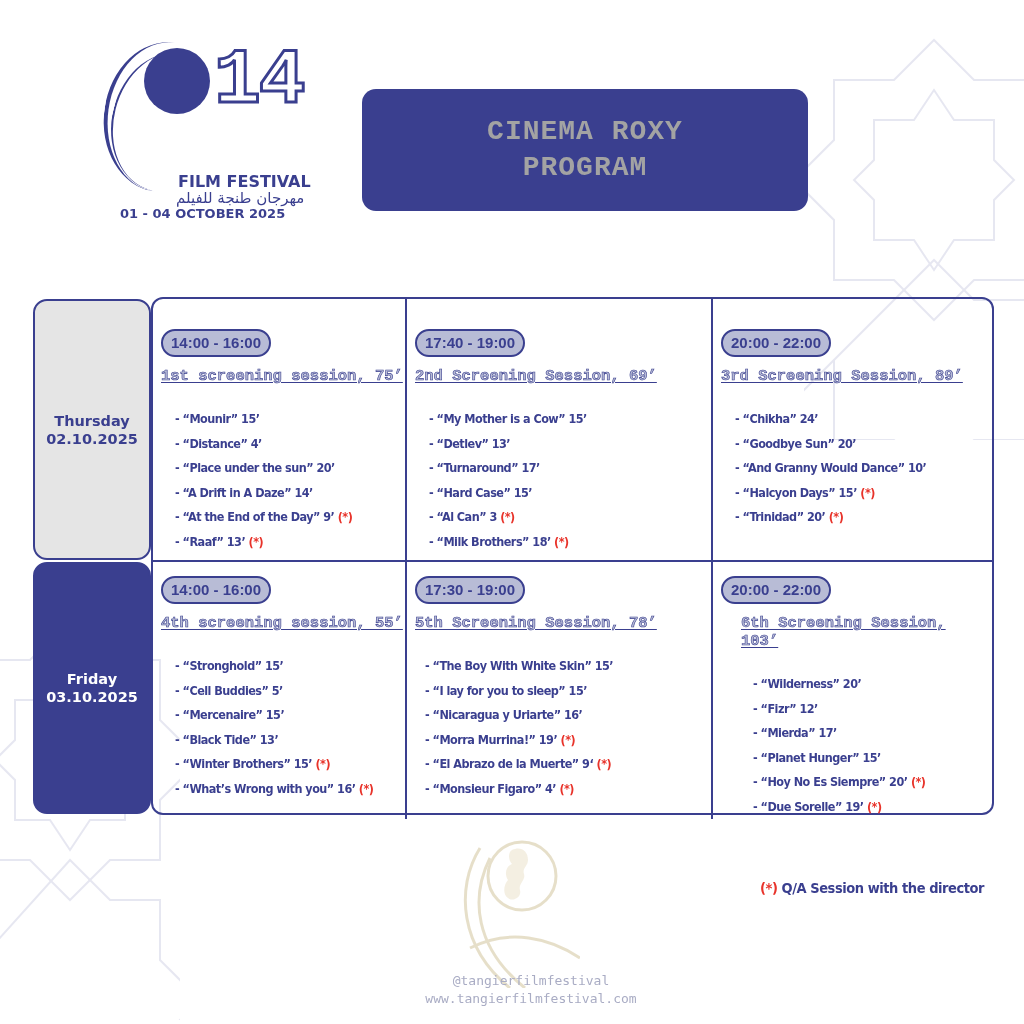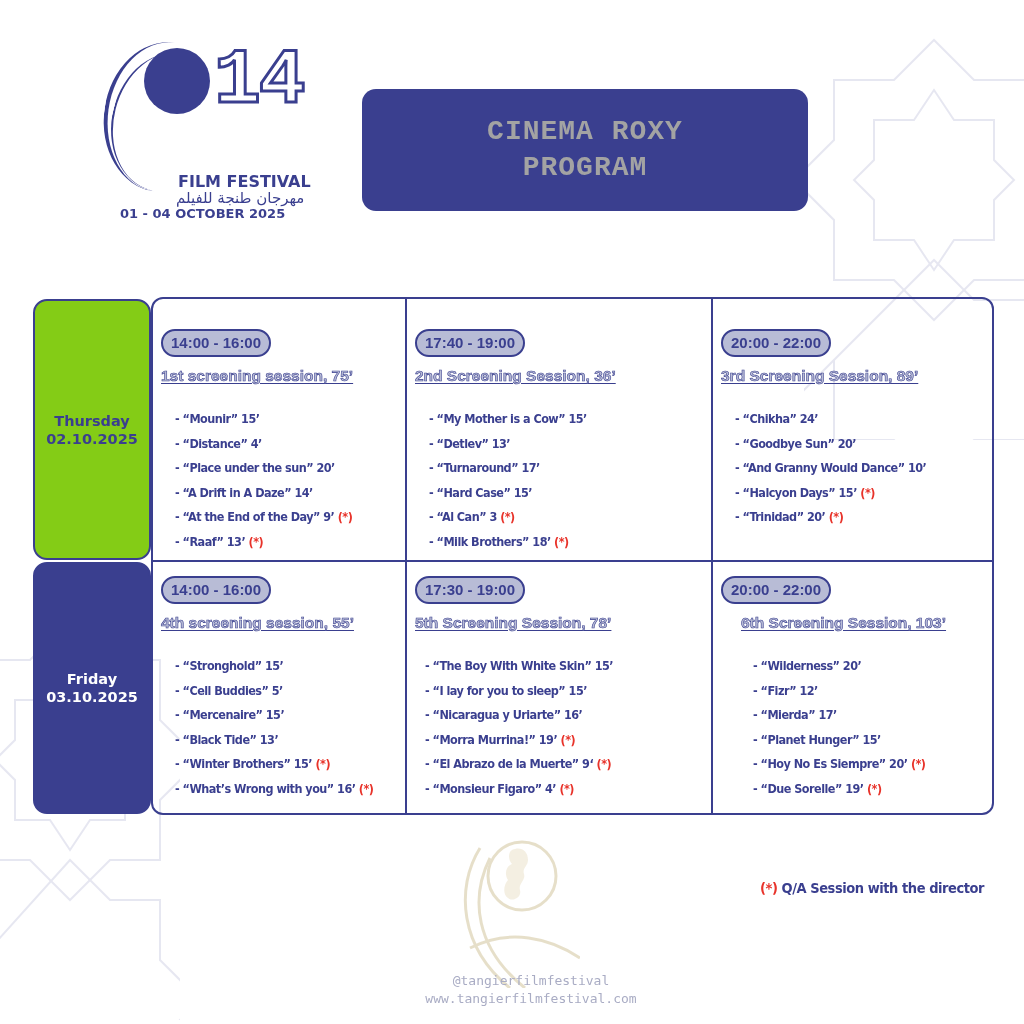--- a/index.html
+++ b/index.html
@@ -20,33 +20,33 @@
   .logo .sub { position: absolute; left: 80px; top: 134px; font-family: "DejaVu Sans", sans-serif; font-weight: bold; font-size: 16px; color: #3a3f8f; }
   .logo .arabic { position: absolute; left: 78px; top: 151px; font-family: "DejaVu Sans", sans-serif; font-size: 15px; color: #3a3f8f; }
   .logo .dates { position: absolute; left: 22px; top: 168px; font-family: "DejaVu Sans", sans-serif; font-weight: bold; font-size: 13px; color: #3a3f8f; }
 
   
   .banner { position: absolute; left: 362px; top: 89px; width: 446px; height: 122px; background: #3a3f8f; border-radius: 14px; display: flex; flex-direction: column; align-items: center; justify-content: center; }
   .banner span { color: #a3a3a3; font-family: Liberation Mono, monospace; font-weight: bold; font-size: 28px; letter-spacing: 1px; line-height: 36px; }
 
   
   .day-box { position: absolute; left: 33px; width: 118px; border: 2px solid #3a3f8f; border-radius: 14px; display: flex; flex-direction: column; align-items: center; justify-content: center; text-align: center; }
-  .day-box.thu { top: 299px; height: 261px; background: #84cc16; }
+  .day-box.thu { top: 299px; height: 261px; background: #e5e5e5; }
   .day-box.fri { top: 562px; height: 252px; background: #3a3f8f; }
   .day-box span { font-family: "DejaVu Sans", sans-serif; font-weight: bold; font-size: 14.5px; line-height: 18px; }
   .day-box.thu span { color: #3a3f8f; }
   .day-box.fri span { color: #ffffff; }
 
   .grid { position: absolute; left: 151px; top: 297px; width: 843px; height: 518px; border: 2px solid #3a3f8f; border-radius: 12px; display: grid; grid-template-columns: 254px 306px 1fr; grid-template-rows: 263px 1fr; background: transparent; }
   .cell { position: relative; border-right: 2px solid #3a3f8f; border-bottom: 2px solid #3a3f8f; padding: 30px 0 0 8px; }
   .cell.c3 { border-right: none; }
   .cell.r2 { border-bottom: none; padding-top: 14px; }
 
   .time-pill { display: inline-block; background: #b8bcd6; border: 2px solid #3a3f8f; border-radius: 14px; padding: 2px 8px; font-family: "Liberation Sans", sans-serif; font-weight: bold; font-size: 15px; color: #3a3f8f; line-height: 20px; }
-  .session-title { display: block; margin-top: 10px; font-family: Liberation Sans, sans-serif; font-weight: bold; font-size: 15.5px; color: #b8bcd6; -webkit-text-stroke: 0.6px #3a3f8f; text-decoration: underline; text-decoration-color: #3a3f8f; text-underline-offset: 2px; }
+  .session-title { display: block; margin-top: 10px; font-family: Liberation Mono, monospace; font-weight: bold; font-size: 15.5px; color: #b8bcd6; -webkit-text-stroke: 0.6px #3a3f8f; text-decoration: underline; text-decoration-color: #3a3f8f; text-underline-offset: 2px; }
   .film-list { list-style: none; margin-top: 22px; padding-left: 14px; }
   .film-list li { font-family: "DejaVu Sans", sans-serif; font-weight: bold; font-size: 12.8px; line-height: 24.5px; color: #3a3f8f; letter-spacing: -0.6px; transform: scaleX(0.88); transform-origin: left center; white-space: nowrap; }
   .qa { color: #e8332a; }
 
   
   .legend { position: absolute; left: 760px; top: 880px; font-family: "DejaVu Sans", sans-serif; font-weight: bold; font-size: 14.5px; color: #3a3f8f; letter-spacing: -0.5px; transform: scaleX(0.9); transform-origin: left center; white-space: nowrap; }
 
   
   .emblem { position: absolute; left: 450px; top: 828px; width: 130px; height: 160px; opacity: 0.45; }
   .footer { position: absolute; left: 0; width: 1024px; text-align: center; font-family: "DejaVu Sans Mono", monospace; font-size: 13px; color: #a9acc4; padding-left: 38px; }
@@ -105,21 +105,21 @@
       <li><span>- “Distance” 4’</span></li>
       <li><span>- “Place under the sun” 20’</span></li>
       <li><span>- “A Drift in A Daze” 14’</span></li>
       <li><span>- “At the End of the Day” 9’</span> <span class="qa">(*)</span></li>
       <li><span>- “Raaf” 13’</span> <span class="qa">(*)</span></li>
     </ul>
   </div>
 
   <div class="cell c2">
     <span class="time-pill">17:40 - 19:00</span>
-    <span class="session-title">2nd Screening Session, 36’</span>
+    <span class="session-title">2nd Screening Session, 69’</span>
     <ul class="film-list">
       <li><span>- “My Mother is a Cow” 15’</span></li>
       <li><span>- “Detlev” 13’</span></li>
       <li><span>- “Turnaround” 17’</span></li>
       <li><span>- “Hard Case” 15’</span></li>
       <li><span>- “Al Can” 3</span> <span class="qa">(*)</span></li>
       <li><span>- “Milk Brothers” 18’</span> <span class="qa">(*)</span></li>
     </ul>
   </div>
 

